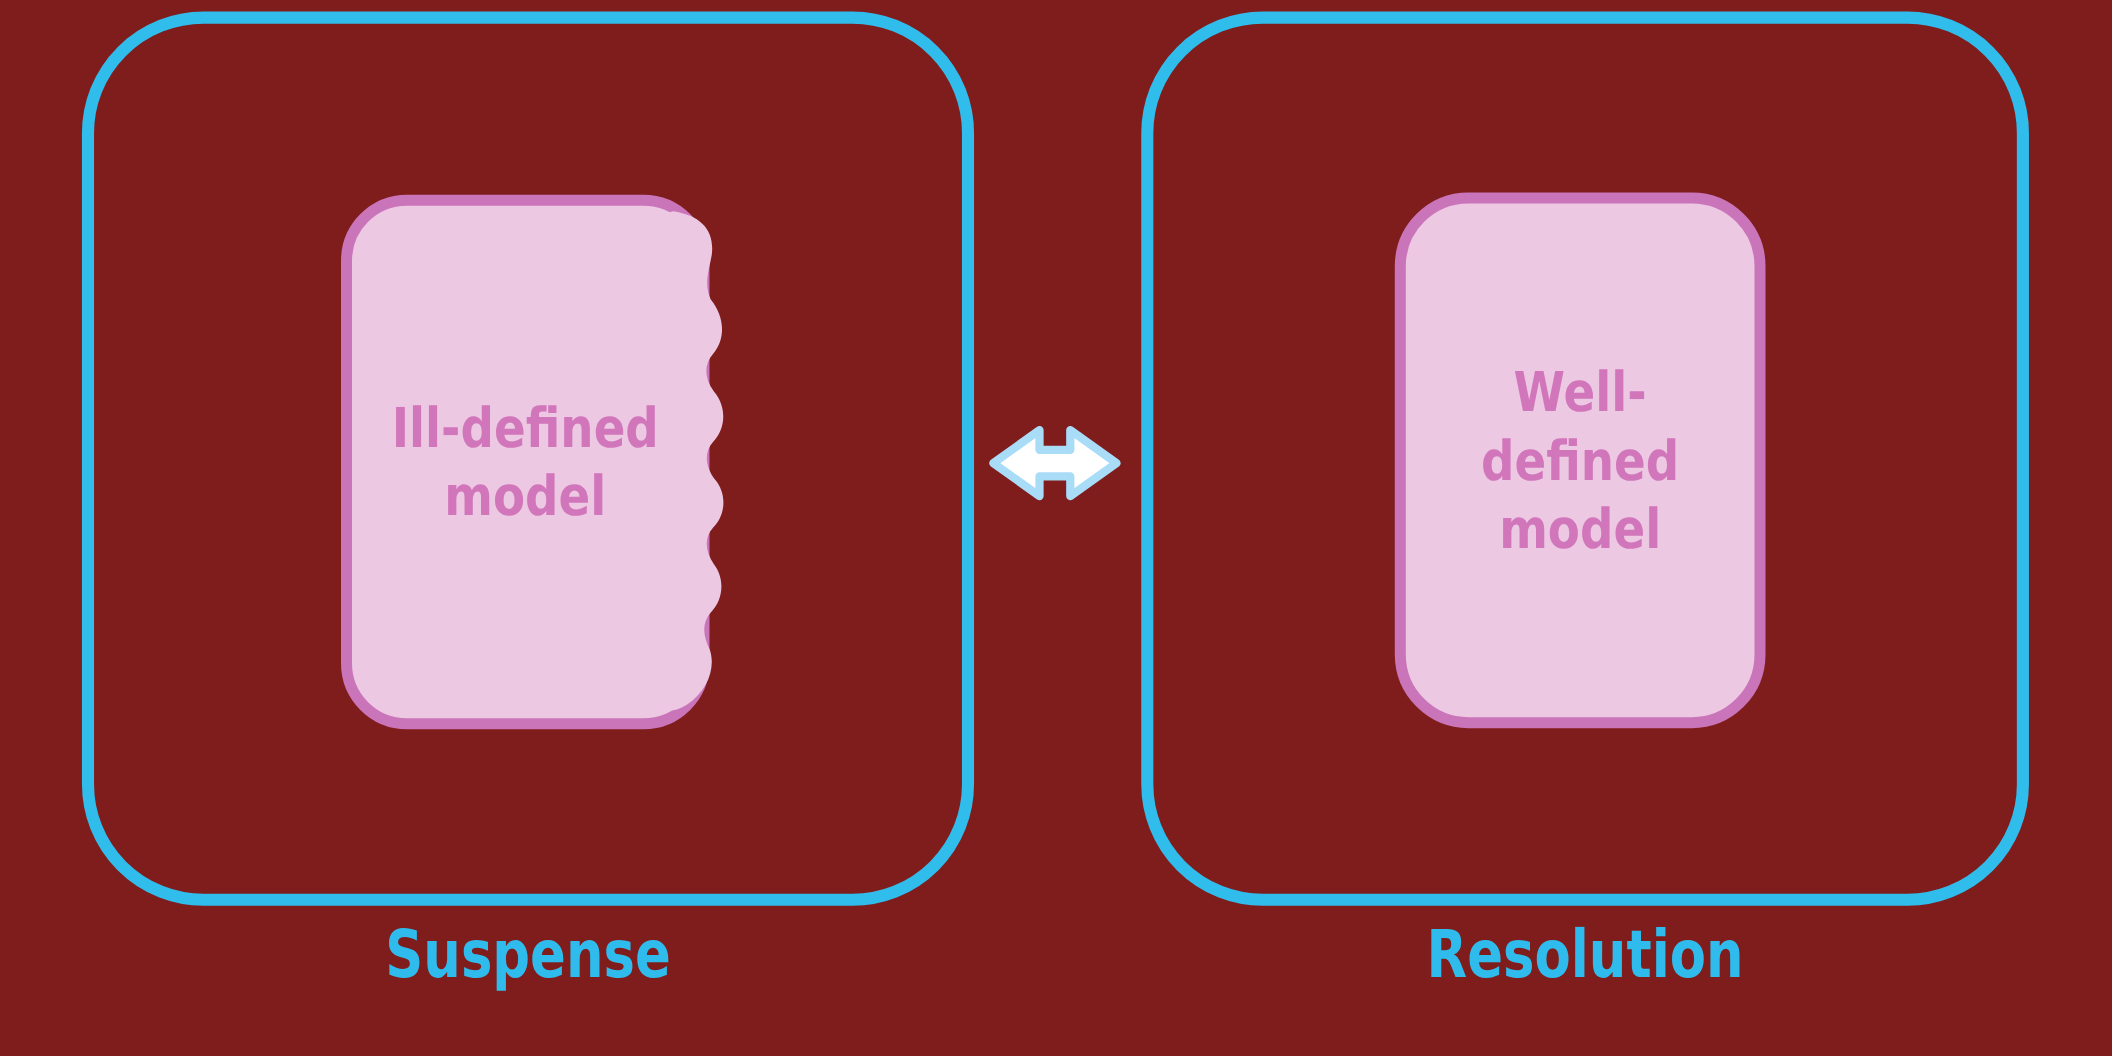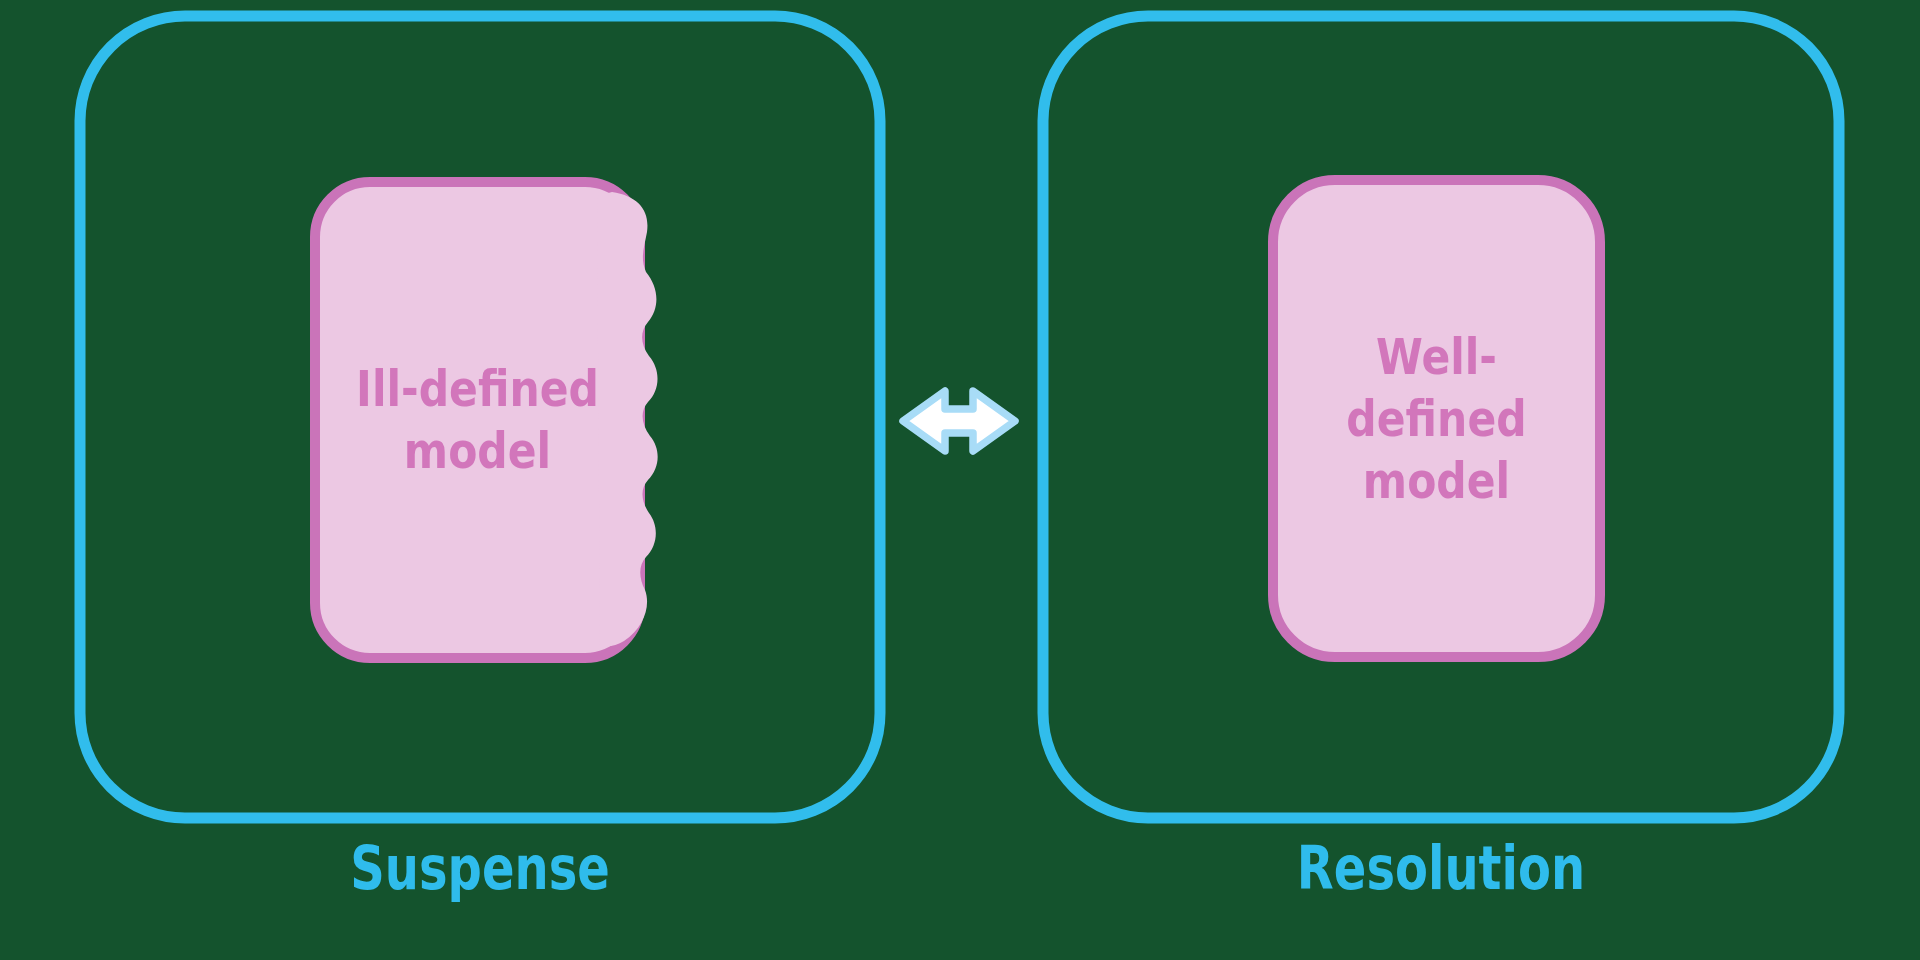--- a/index.html
+++ b/index.html
@@ -5,21 +5,21 @@
   html, body {
     margin: 0;
     padding: 0;
     background: #ffffff;
     font-family: "DejaVu Sans", "Liberation Sans", sans-serif;
   }
   .stage {
     position: relative;
     width: 1920px;
     height: 960px;
-    background: #14532d;
+    background: #7f1d1d;
     overflow: hidden;
   }
   .stage svg {
     position: absolute;
     left: 0;
     top: 0;
   }
   .model-text {
     position: absolute;
     display: flex;

